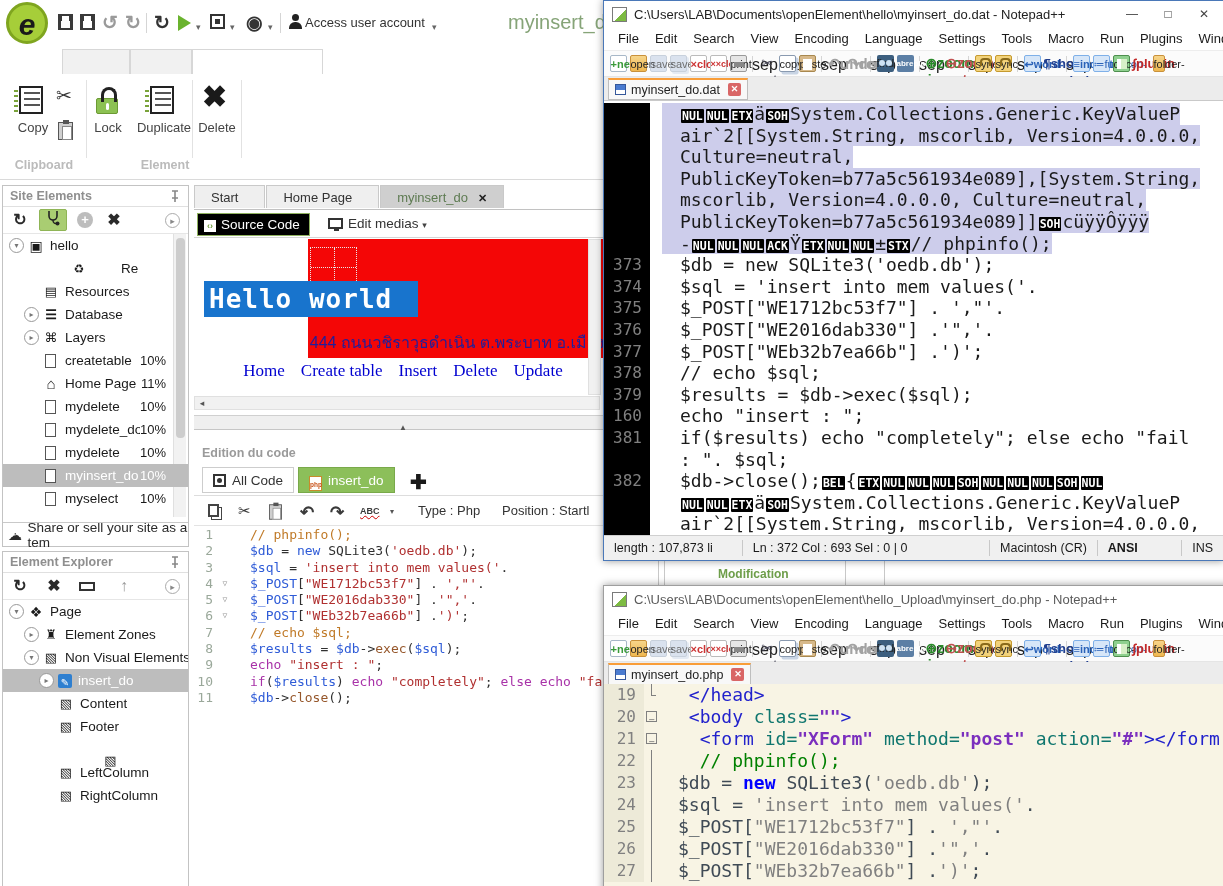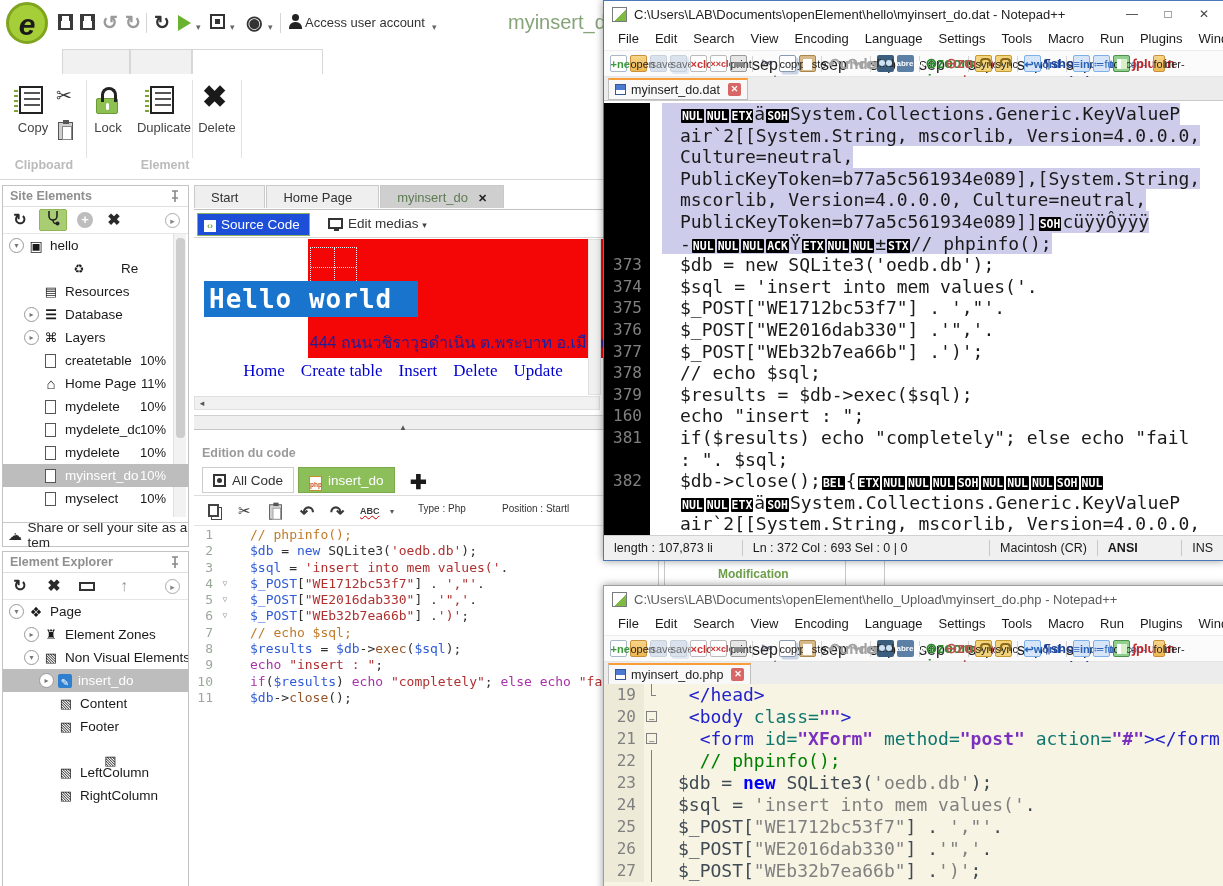--- a/index.html
+++ b/index.html
@@ -88,21 +88,21 @@
       display:flex;align-items:center;font-size:13.5px;color:#2a2a2a;padding-left:5px;}
   .ico-cloud{position:relative;width:18px;margin-right:4px;font-size:14px;}
   .ico-cloud i{position:absolute;left:5px;top:3px;font-style:normal;font-size:9px;font-weight:bold;}
   
   .doc-tabs{position:absolute;left:194px;top:185px;height:24px;display:flex;}
   .dtab{height:23px;line-height:23px;padding:0 16px;font-size:13px;background:#EFEFEF;border:1px solid #C9C9C9;
         border-bottom:none;color:#333;margin-right:1px;white-space:nowrap;}
   .dtab.active{background:#CFCFCF;color:#5E7B52;}
   .dtab .x{margin-left:10px;color:#222;font-weight:bold;font-size:11px;}
   .canvas-tools{position:absolute;left:194px;top:209px;width:409px;height:29px;border-top:1px solid #C2C2C2;border-bottom:1px solid #D5D5D5;background:#fff;}
-  .btn-source{position:absolute;left:3px;top:3px;width:113px;height:23px;background:#1d4ed8;border:1px solid #8FB25F;
+  .btn-source{position:absolute;left:3px;top:3px;width:113px;height:23px;background:#000000;border:1px solid #8FB25F;
       color:#fff;font-size:13.5px;line-height:21px;padding-left:6px;}
   .btn-source .bi{display:inline-block;width:12px;height:12px;background:#fff;color:#6F9A3C;font-size:9px;line-height:12px;text-align:center;margin-right:5px;font-weight:bold;}
   .btn-medias{position:absolute;left:134px;top:4px;height:22px;font-size:13.5px;color:#333;line-height:20px;}
   .mon-ico{display:inline-block;width:15px;height:11px;border:2px solid #333;margin-right:5px;position:relative;top:1px;}
   .mon-ico::after{content:"";position:absolute;left:4px;bottom:-4px;width:5px;height:2px;background:#333;}
   .caret-s{font-size:9px;color:#444;}
   .canvas{position:absolute;left:194px;top:239px;width:418px;height:176px;background:#fff;overflow:hidden;}
   .red-box{position:absolute;left:114px;top:0;width:304px;height:119px;background:#F40606;}
   .dotted-sel{position:absolute;left:116px;top:8px;width:47px;height:40px;border:1px dotted #E8E8E8;}
   .dotted-sel::before{content:"";position:absolute;left:50%;top:0;bottom:0;border-left:1px dotted #E8E8E8;}
@@ -126,21 +126,21 @@
   .ctab .ci::before{content:"";position:absolute;left:2px;top:2px;width:5px;height:5px;border-radius:50%;background:#333;}
   .ctab.green{background:#8CBF5A;border-color:#79A94A;color:#fff;}
   .php-ico{display:inline-block;width:13px;height:15px;background:#fff;border:1px solid #C98A2B;position:relative;top:2px;margin-right:6px;
       color:#C9541B;font-size:6.5px;font-weight:bold;line-height:15px;text-align:center;}
   .ctab-plus{position:absolute;left:216px;top:5px;font-size:20px;font-weight:bold;color:#1a1a1a;}
   .code-tools{position:absolute;left:194px;top:497px;width:418px;height:29px;border-bottom:1px solid #E3E3E3;font-size:13px;color:#333;}
   .cti{position:absolute;top:5px;text-align:center;color:#3a3a3a;}
   .i-copy{width:11px;height:13px;border:2px solid #444;background:#fff;box-shadow:3px 3px 0 -1px #fff,3px 3px 0 0 #444;}
   .i-undo{font-size:17px;font-weight:bold;}
   .i-abc{font-size:9px;font-weight:bold;text-decoration:underline wavy #C00;letter-spacing:0;}
-  .ctxt{position:absolute;top:6px;font-size:10px;color:#333;white-space:nowrap;}
+  .ctxt{position:absolute;top:6px;font-size:13px;color:#333;white-space:nowrap;}
   
   .codebox{position:absolute;font-family:"DejaVu Sans Mono",monospace;overflow:hidden;background:#fff;}
   .crow{display:flex;white-space:pre;}
   .lnum{text-align:right;color:#808080;background:#000000;}
   .fold{position:relative;}
   .ltext{flex:0 0 auto;padding-left:18px;}
   
   .oe-code{left:194px;top:527px;width:418px;height:359px;font-size:13px;line-height:16.3px;}
   .oe-code .lnum{flex:0 0 24px;padding-right:5px;background:#FFF;color:#9AA89A;}
   .oe-code .fold{flex:0 0 14px;color:#999;font-size:8px;text-align:center;}

